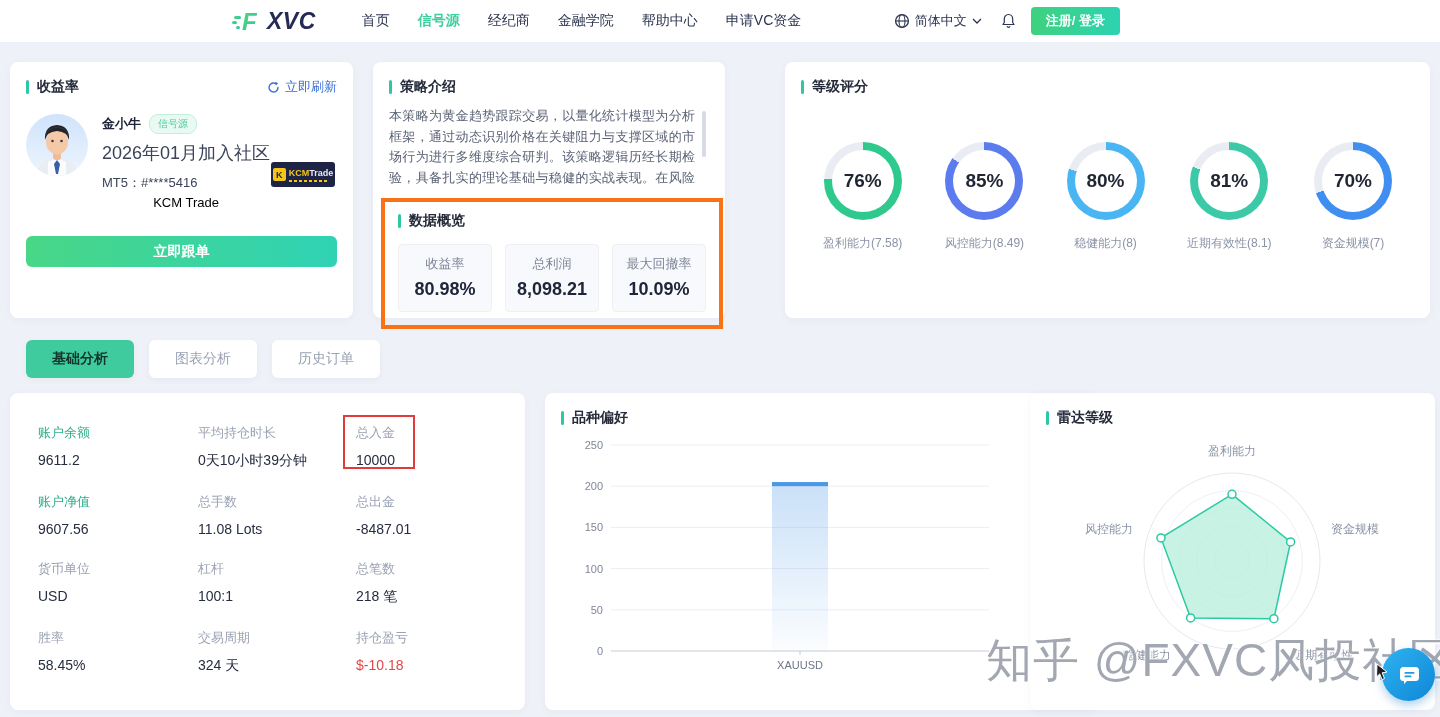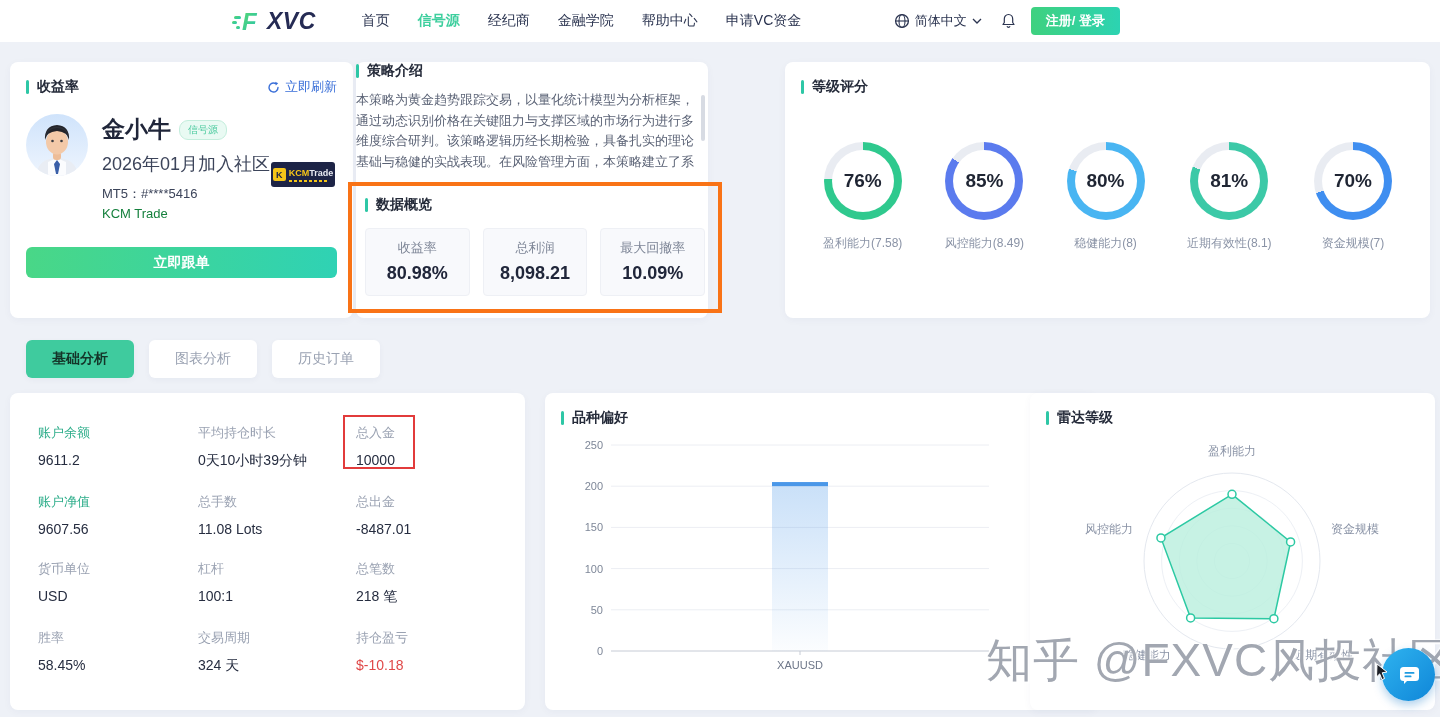--- a/index.html
+++ b/index.html
@@ -22,31 +22,31 @@
   .bell { margin:0 6px 0 10px; cursor:pointer; display:flex; }
   .register-btn { background:linear-gradient(90deg,#3ed17f,#2cd3b2); color:#fff; font-size:13px; font-weight:600;
     padding:5px 15px; border-radius:4px; border:none; cursor:pointer; white-space:nowrap; }
   
   .card { position:absolute; background:#fff; border-radius:8px; box-shadow:0 2px 8px rgba(30,50,90,.04); }
   .card-head { display:flex; align-items:center; justify-content:space-between; }
   .card-title { display:flex; align-items:center; gap:8px; font-size:14px; font-weight:700; color:#252b3a; }
   .accent { width:3px; height:14px; background:#2ec7a6; border-radius:2px; }
   
   .profile-card { top:62px; left:10px;  width:343px; height:256px; padding:16px; }
-  .strategy-card{ top:62px; left:356px; width:352px; height:256px; }
+  .strategy-card{ top:62px; left:373px; width:352px; height:256px; padding:16px; }
   .rating-card  { top:62px; left:785px; width:645px; height:256px; padding:16px; }
   .refresh { display:flex; align-items:center; gap:5px; color:#3a6fd8; font-size:13px; cursor:pointer; }
   .profile { display:flex; margin-top:18px; position:relative; }
   .pinfo { margin-left:14px; }
   .name-row { display:flex; align-items:center; gap:8px; }
-  .pname { font-size:23px; font-weight:700; color:#20263a; }
+  .pname { font-size:13px; font-weight:700; color:#20263a; }
   .badge { background:#e9faf3; border:1px solid #c4eedd; color:#4ecba0; font-size:10px; padding:2px 8px; border-radius:9px; }
   .joined { font-size:18px; color:#3c445a; margin-top:7px; }
   .account { font-size:13px; color:#3c445a; margin-top:9px; }
-  .broker { font-size:13px; color:#15803d; margin-top:3px; }
+  .broker { font-size:13px; color:#000000; margin-top:3px;text-align:center; }
   .kcm-logo { position:absolute; right:2px; top:48px; width:64px; height:25px; background:#1d2446; border-radius:3px;
     display:flex; align-items:center; justify-content:center; gap:3px; }
   .kcm-k { width:13px; height:13px; background:#f5c518; border-radius:2px; color:#1d2446; font-size:9px; font-weight:800;
     display:flex; align-items:center; justify-content:center; }
   .kcm-col { display:flex; flex-direction:column; }
   .kcm-line { font-size:9px; font-weight:800; line-height:10px; }
   .kcm-line .y { color:#f5c518; } .kcm-line .w { color:#e8eaf2; }
   .kcm-tag { height:2px; width:38px; margin-top:2px;
     background:repeating-linear-gradient(90deg,#f5c518 0 3px,transparent 3px 5px); }
   .follow-btn { margin-top:26px; width:100%; height:31px; border:none; border-radius:6px; cursor:pointer;

